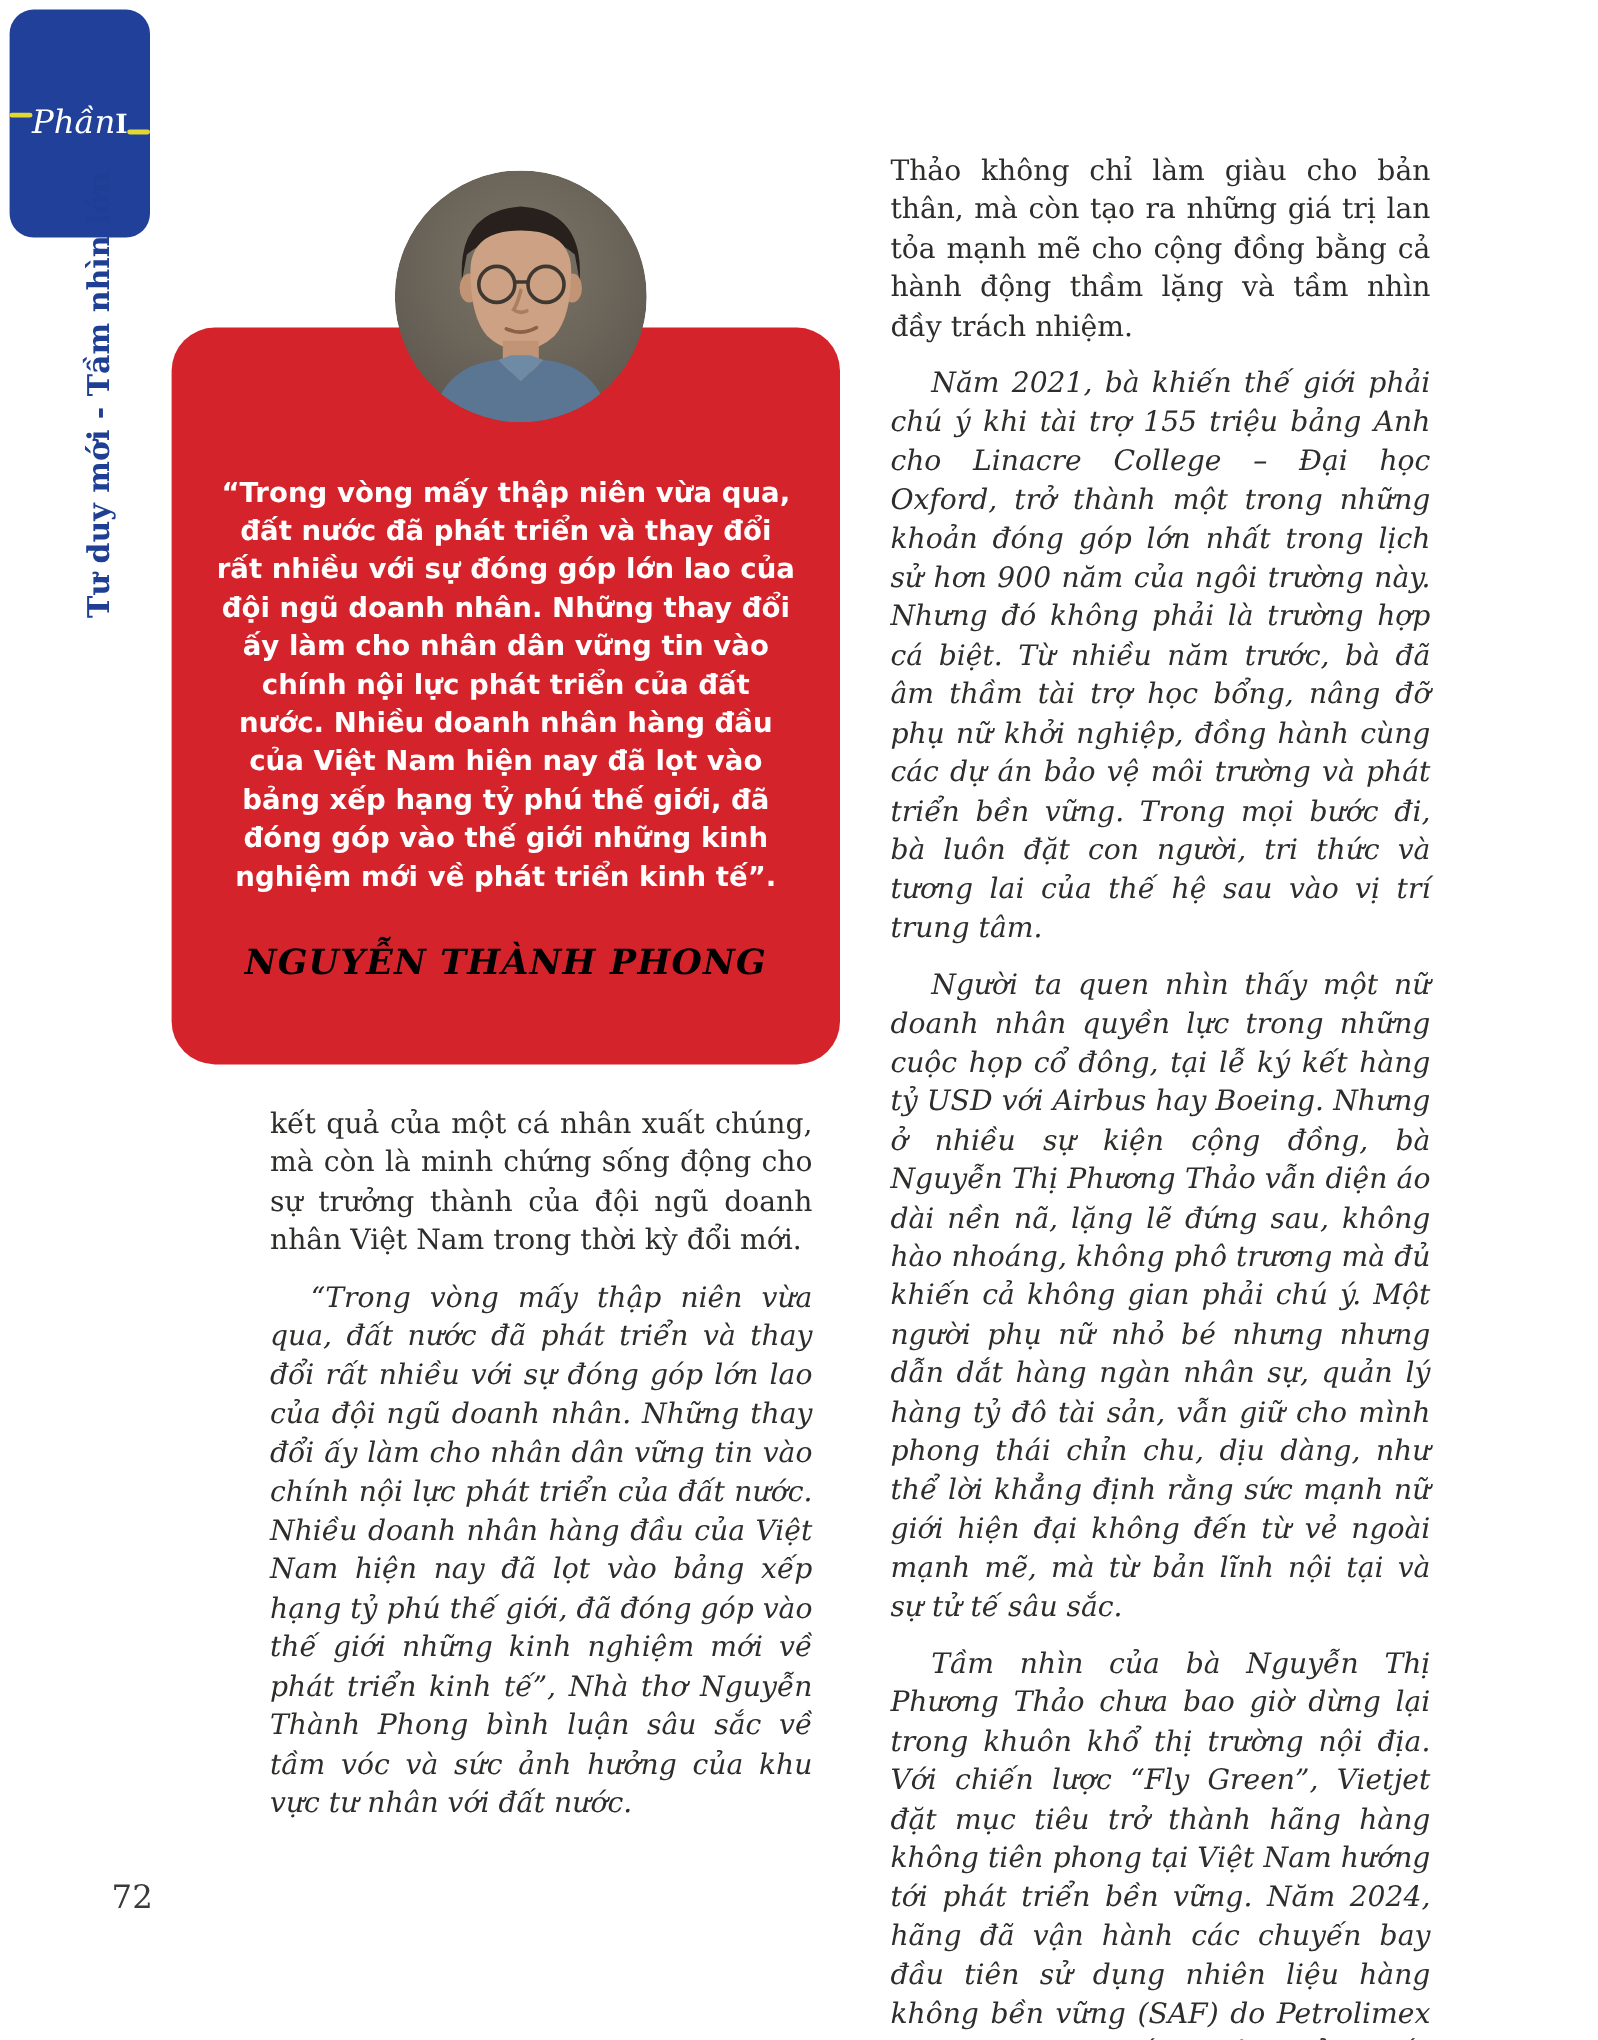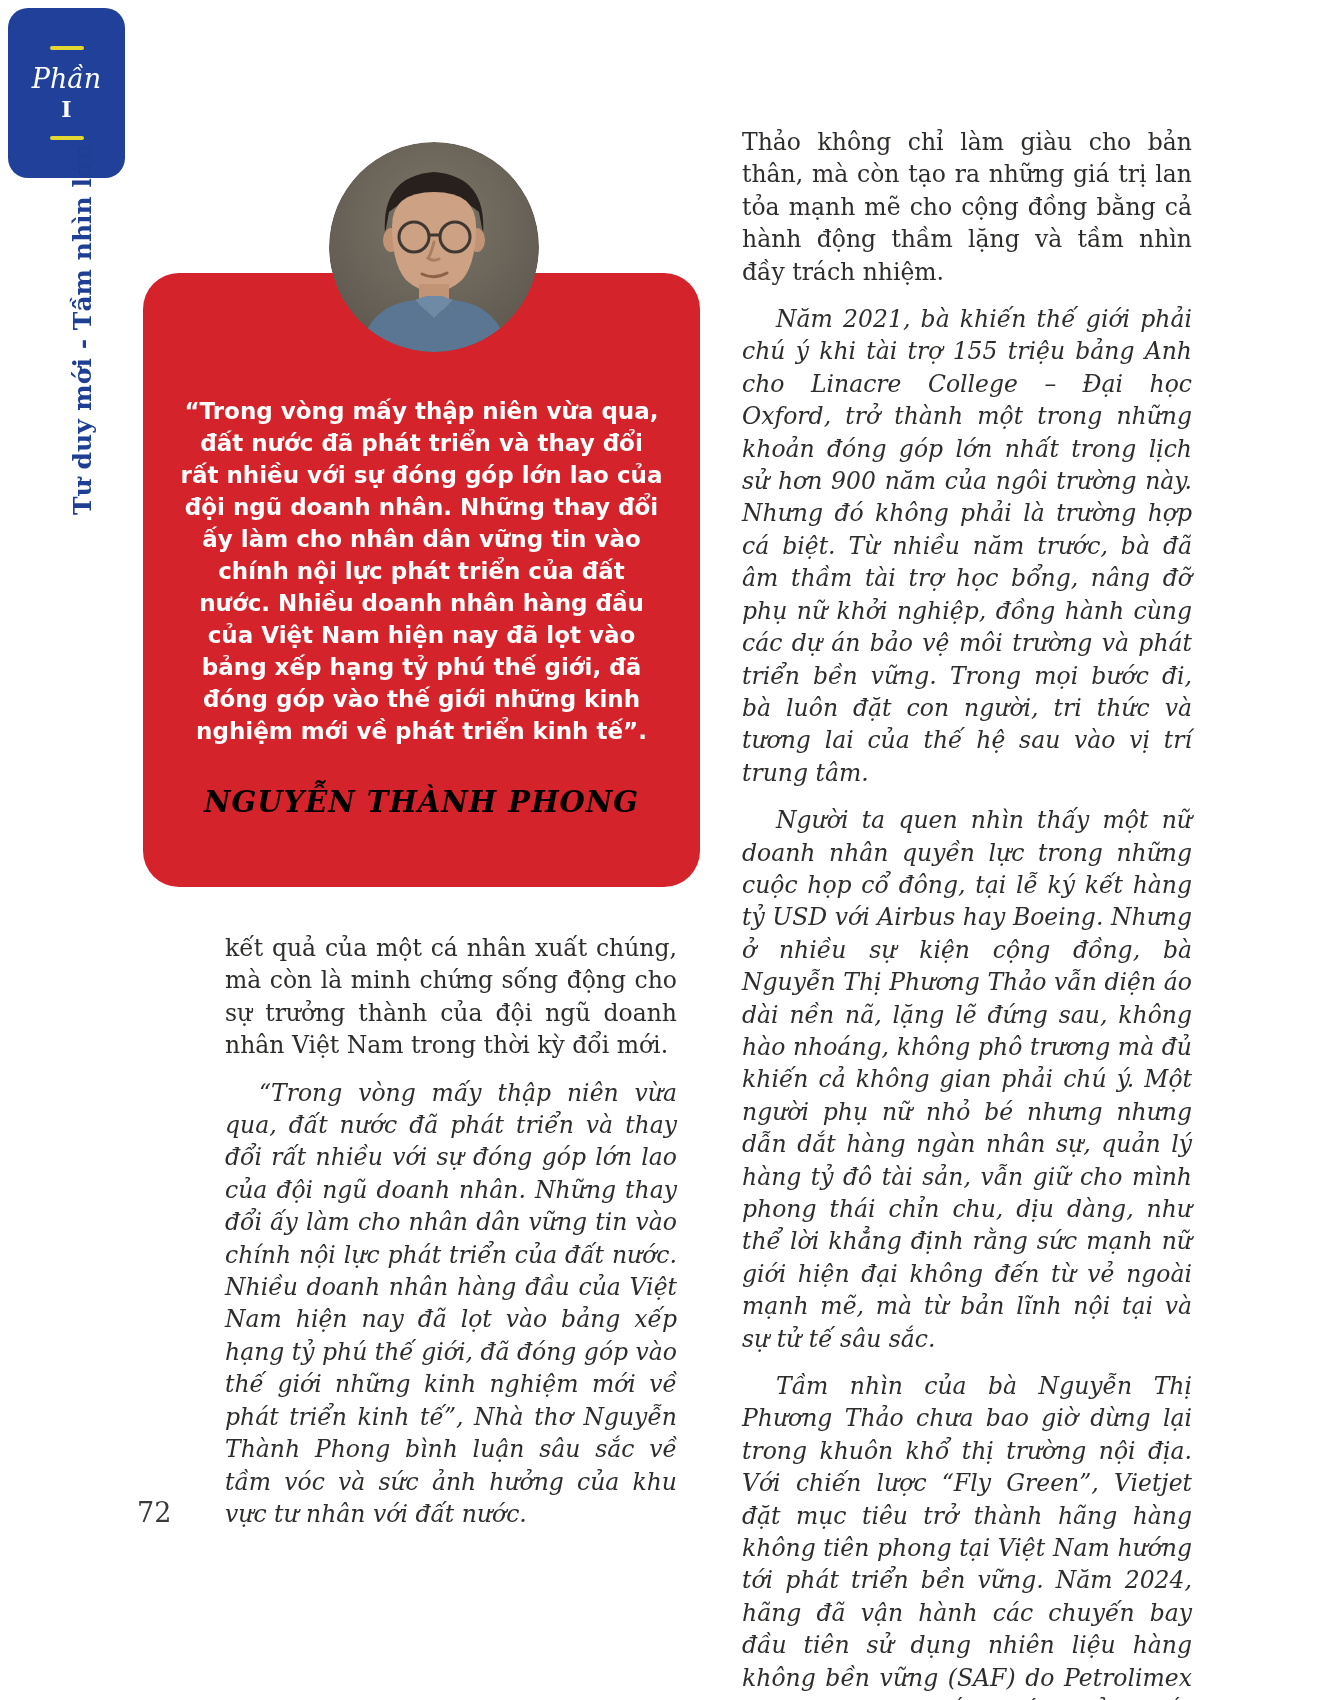--- a/index.html
+++ b/index.html
@@ -6,23 +6,23 @@
   .page{
     position:relative;
     width:1332px;height:1700px;
     background:#ffffff;
     overflow:hidden;
     font-family:"DejaVu Serif", serif;
   }
 
   
   .part-tab{
-    position:absolute;left:8px;top:8px;width:117px;height:170px;
+    position:absolute;left:8px;top:8px;width:117px;height:190px;
     background:#20409a;border-radius:20px;
-    display:flex;flex-direction:column;align-items:center;justify-content:center;
+    display:flex;flex-direction:row;align-items:center;justify-content:center;
   }
   .tab-dash{width:34px;height:4px;background:#e3d832;border-radius:2px;}
   .tab-dash.top{margin-bottom:14px;}
   .tab-dash.bottom{margin-top:14px;}
   .part-word{
     color:#ffffff;font-family:"DejaVu Serif",serif;font-style:italic;
     font-size:27px;line-height:30px;
   }
   .part-numeral{
     color:#ffffff;font-family:"DejaVu Serif",serif;font-weight:bold;
@@ -69,29 +69,29 @@
   }
 
   
   .body-col{
     position:absolute;
     color:#2e2d2b;
     font-family:"DejaVu Serif",serif;
     font-size:23.5px;line-height:32.4px;
     text-align:justify;
   }
-  .col-left{left:225px;top:920px;width:452px;margin-top:12px;}
+  .col-left{left:225px;top:920px;width:452px;}
   .col-right{left:742px;top:126px;width:450px;}
   .body-col p{margin:0 0 15px 0;}
   .body-col p.indent{text-indent:34px;font-style:italic;}
 
   
   .page-number{
-    position:absolute;left:93px;top:1497px;
-    color:#3a3a3a;font-family:"DejaVu Serif",serif;font-size:27px;margin-left:44px;
+    position:absolute;left:93px;top:1566px;
+    color:#3a3a3a;font-family:"DejaVu Serif",serif;font-size:27px;
   }
 </style>
 </head>
 <body>
 
 <div class="page">
 
   <div class="part-tab">
     <div class="tab-dash top"></div>
     <div class="part-word">Phần</div>

